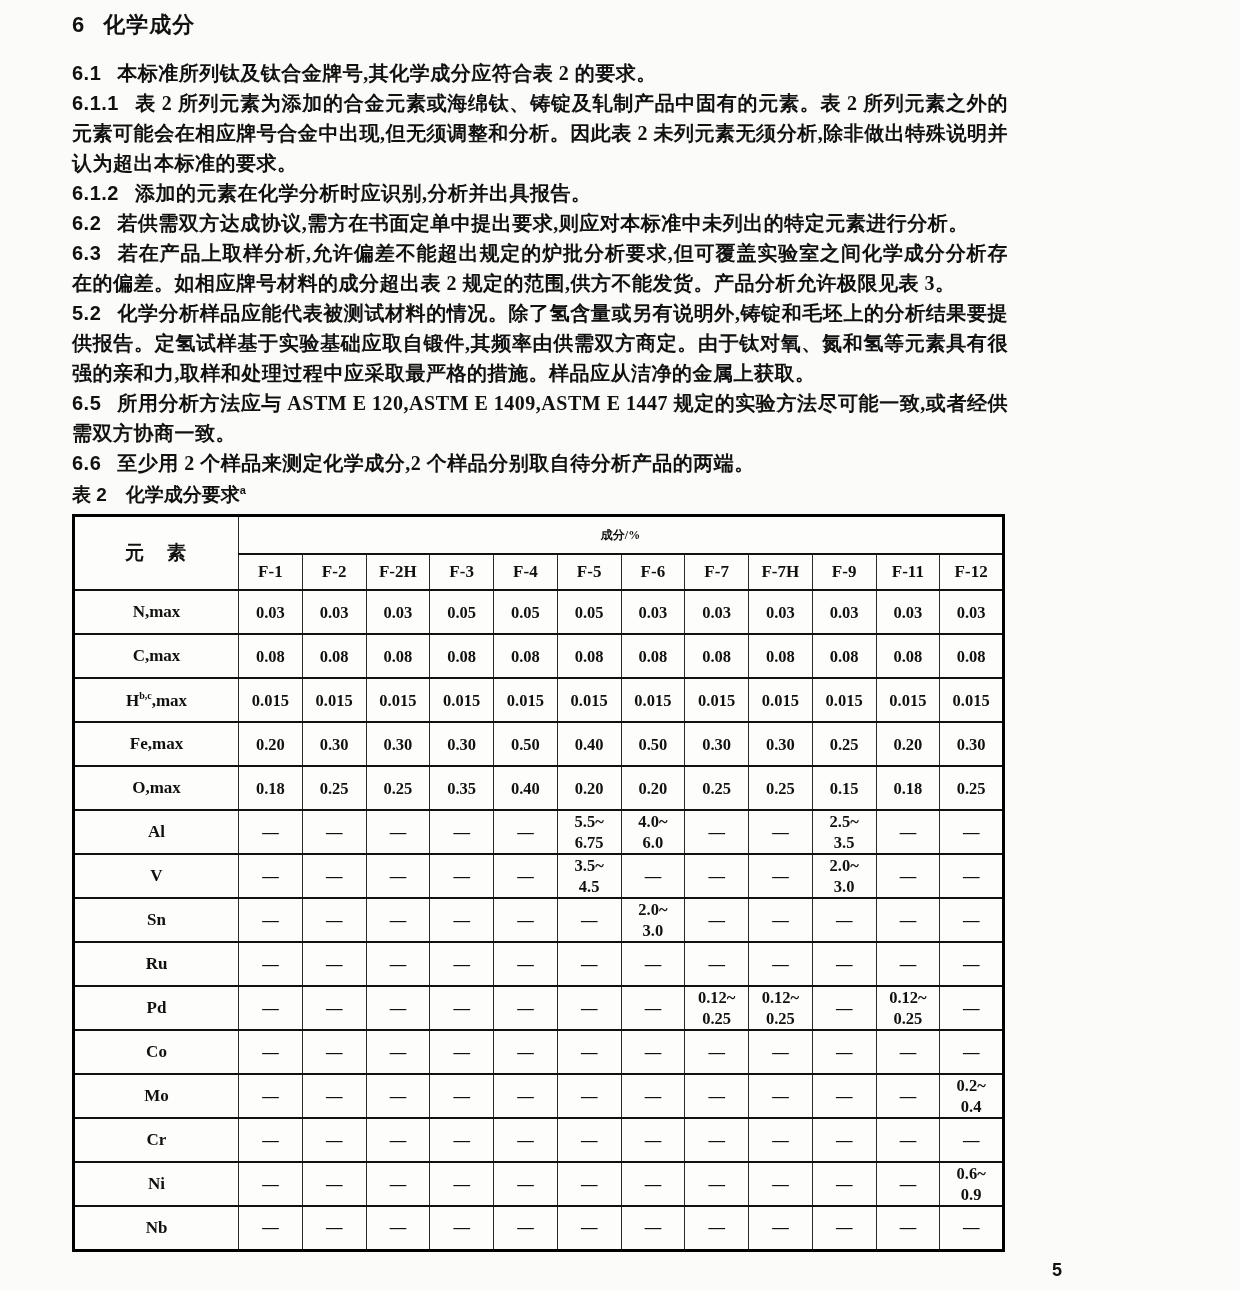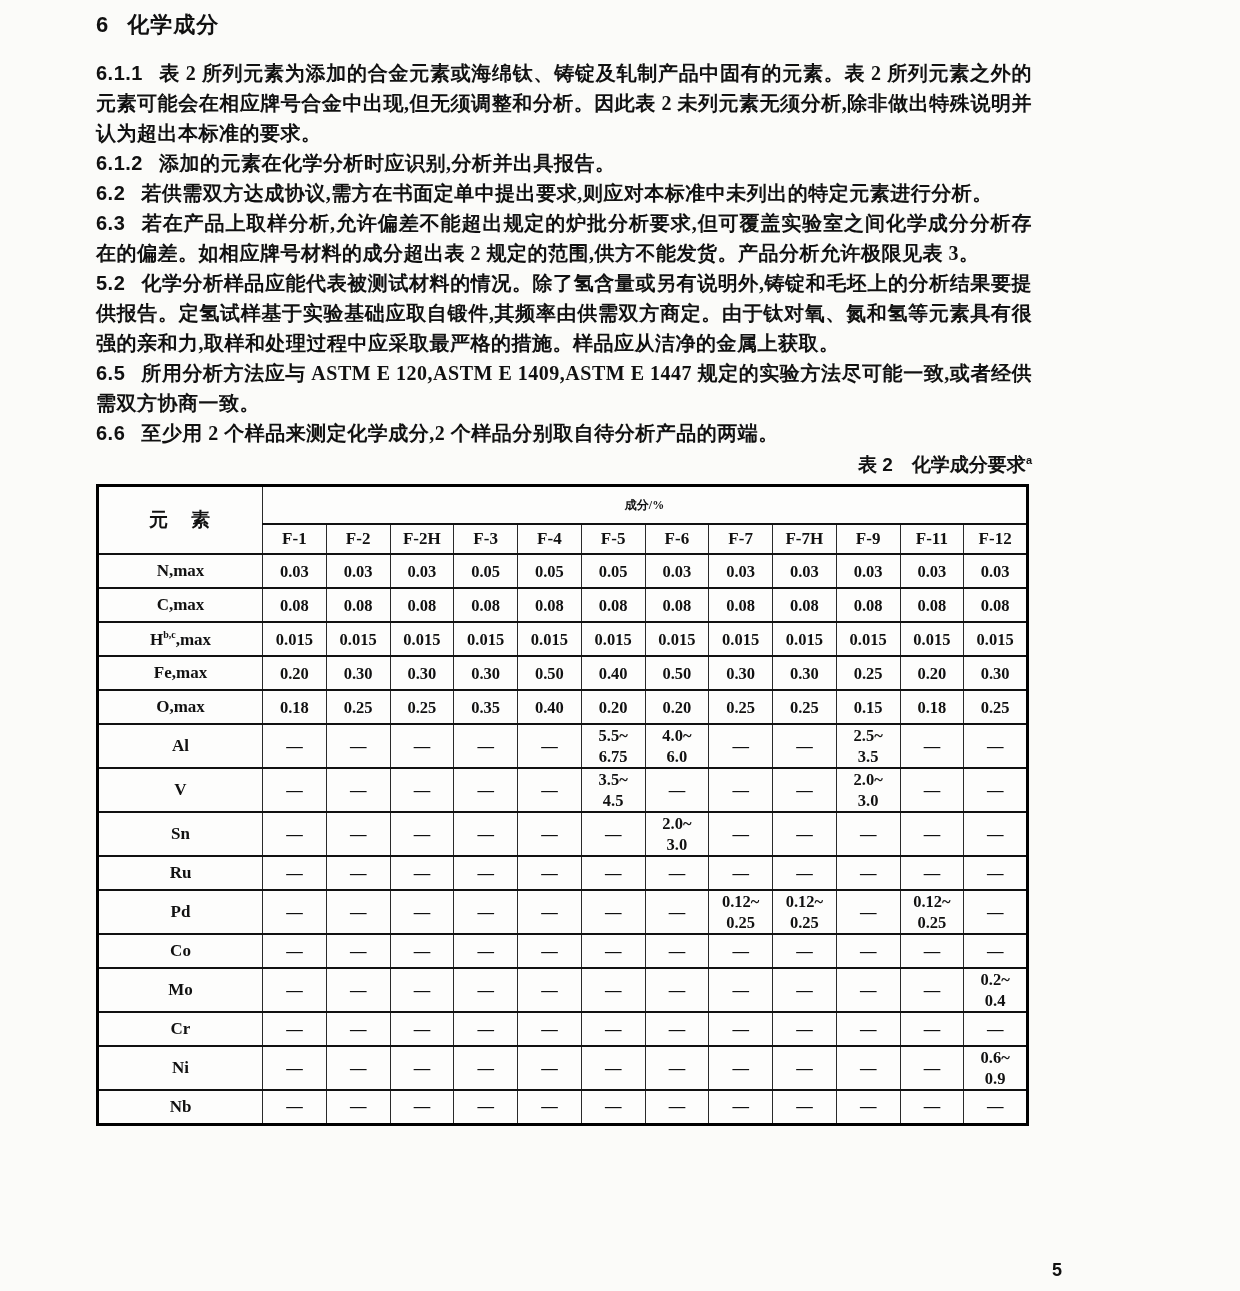--- a/index.html
+++ b/index.html
@@ -7,40 +7,40 @@
     width: 1240px; height: 1291px;
     background: #fbfbf9;
     font-family: "Liberation Serif", "DejaVu Serif", serif;
     color: #111;
     overflow: hidden;
     position: relative;
   }
   .page {
     position: relative;
     width: 936px;
-    padding: 10px 152px 0 96px;
+    padding: 10px 152px 0 72px;
   }
   .doc-heading {
     font-family: "Liberation Sans", "DejaVu Sans", sans-serif;
     font-weight: 700;
     font-size: 22px;
     letter-spacing: 1px;
     margin-bottom: 18px;
   }
   .doc-heading .h-num { margin-right: 18px; }
   .paragraphs { text-align: justify; }
   .para {
     font-size: 20px;
     line-height: 30px;
     font-weight: 600;
     letter-spacing: 0.5px;
   }
   .sec-num { font-family: "Liberation Sans", "DejaVu Sans", sans-serif; font-weight: 700; margin-right: 16px; }
   .table-title {
-    text-align: right;
+    text-align: left;
     font-family: "Liberation Sans", "DejaVu Sans", sans-serif;
     font-weight: 700;
     font-size: 19px;
     margin: 4px 0 6px 0;
   }
   .table-title sup { font-size: 11px; }
   table.comp {
     border-collapse: collapse;
     width: 933px;
     table-layout: fixed;
@@ -63,23 +63,23 @@
     font-size: 19px;
     letter-spacing: 2px;
     font-weight: 700;
   }
   .span-header {
     font-family: Liberation Serif, serif;
     font-size: 12px;
     font-weight: 700;
     height: 36px;
   }
-  tr.grade-row { height: 30px; }
+  tr.grade-row { height: 36px; }
   .grade-th { font-size: 17px; font-weight: 600; }
-  tr.short { height: 34px; }
+  tr.short { height: 44px; }
   tr.tall  { height: 42px; }
   .elem-cell { font-size: 17px; }
   .elem-cell sup { font-size: 10px; }
   .val-cell {
     font-size: 16.5px;
     white-space: pre-line;
     line-height: 21px;
   }
   .page-number {
     position: absolute;
@@ -93,20 +93,21 @@
 </head>
 <body>
 
 <div class="page">
 
   <div class="doc-heading">
     <span class="h-num">6</span><span>化学成分</span>
   </div>
 
   <div class="paragraphs">
+      <div class="para"><span class="sec-num">6.1</span><span>本标准所列钛及钛合金牌号,其化学成分应符合表 2 的要求。</span></div>
       <div class="para"><span class="sec-num">6.1.1</span><span>表 2 所列元素为添加的合金元素或海绵钛、铸锭及轧制产品中固有的元素。表 2 所列元素之外的元素可能会在相应牌号合金中出现,但无须调整和分析。因此表 2 未列元素无须分析,除非做出特殊说明并认为超出本标准的要求。</span></div>
       <div class="para"><span class="sec-num">6.1.2</span><span>添加的元素在化学分析时应识别,分析并出具报告。</span></div>
       <div class="para"><span class="sec-num">6.2</span><span>若供需双方达成协议,需方在书面定单中提出要求,则应对本标准中未列出的特定元素进行分析。</span></div>
       <div class="para"><span class="sec-num">6.3</span><span>若在产品上取样分析,允许偏差不能超出规定的炉批分析要求,但可覆盖实验室之间化学成分分析存在的偏差。如相应牌号材料的成分超出表 2 规定的范围,供方不能发货。产品分析允许极限见表 3。</span></div>
       <div class="para"><span class="sec-num">5.2</span><span>化学分析样品应能代表被测试材料的情况。除了氢含量或另有说明外,铸锭和毛坯上的分析结果要提供报告。定氢试样基于实验基础应取自锻件,其频率由供需双方商定。由于钛对氧、氮和氢等元素具有很强的亲和力,取样和处理过程中应采取最严格的措施。样品应从洁净的金属上获取。</span></div>
       <div class="para"><span class="sec-num">6.5</span><span>所用分析方法应与 ASTM E 120,ASTM E 1409,ASTM E 1447 规定的实验方法尽可能一致,或者经供需双方协商一致。</span></div>
       <div class="para"><span class="sec-num">6.6</span><span>至少用 2 个样品来测定化学成分,2 个样品分别取自待分析产品的两端。</span></div>
     </div>
 
   <div class="table-title">

